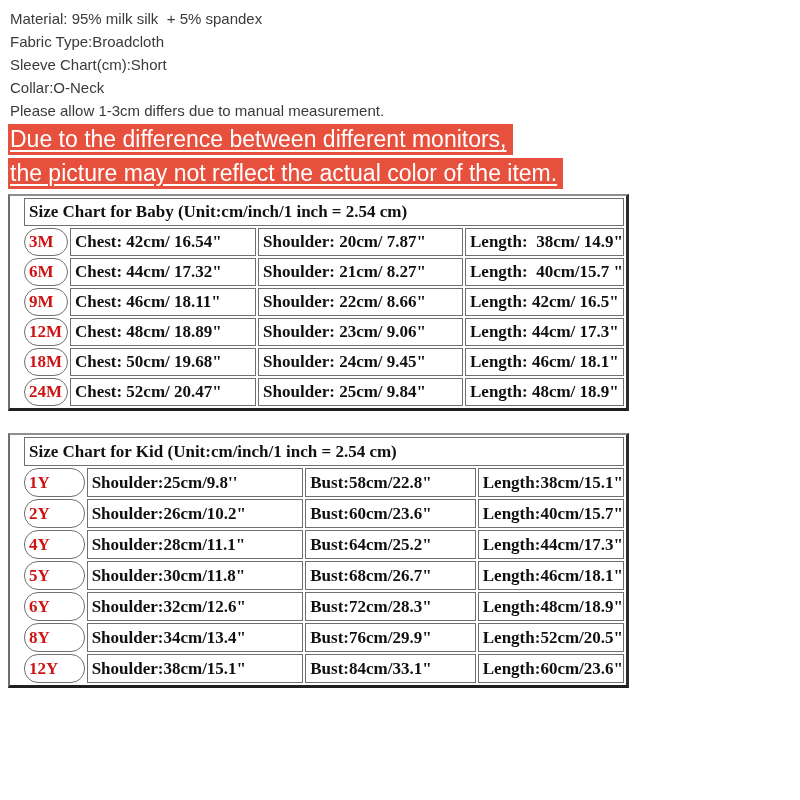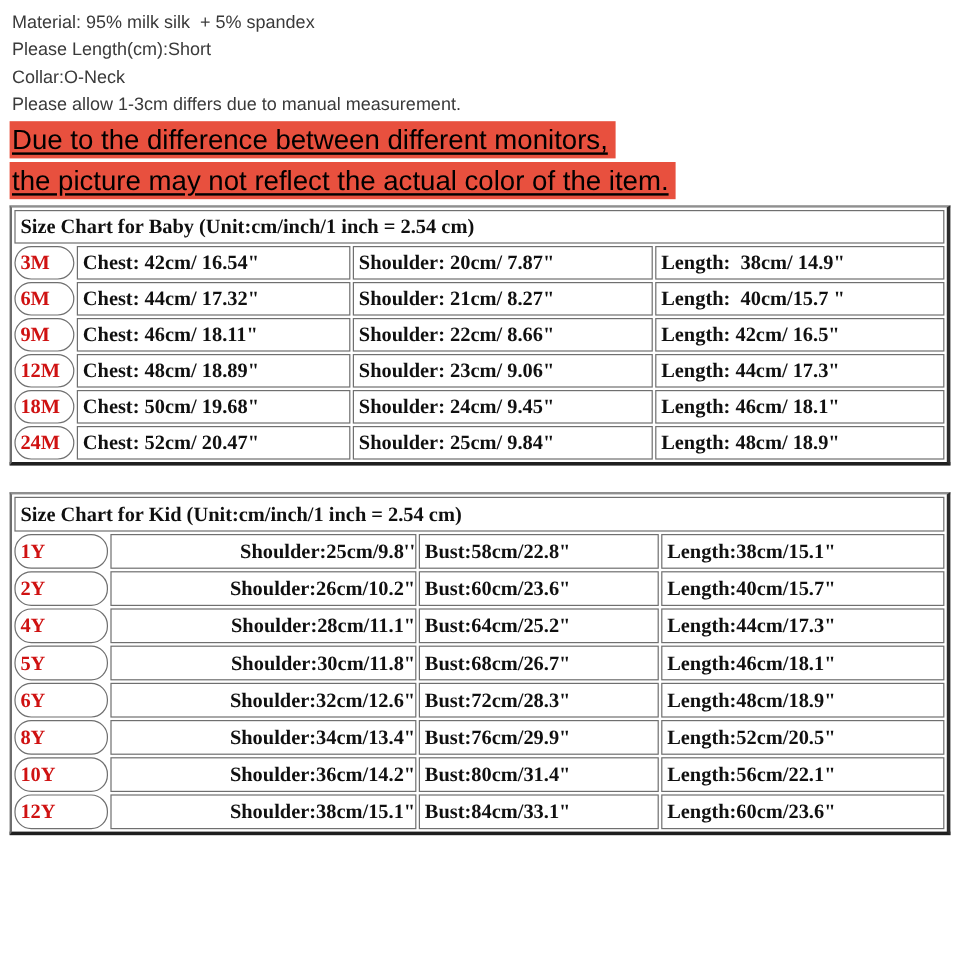--- a/index.html
+++ b/index.html
@@ -15,74 +15,76 @@
   .info-block{padding:7px 12px 0 10px;}
   .info-line{
     font-size:15px;line-height:23px;color:var(--info-text);
     white-space:pre;
   }
 
   .notice-block{margin:2px 0 0 8px;}
   .notice-bar{
     display:table;
     background:var(--banner-bg);
-    color:#000000;
+    color:#ffffff;
     font-size:23px;
     line-height:26px;
     padding:2px 6px 3px 2px;
     margin-bottom:3px;
     text-decoration:underline;
     text-decoration-thickness:2px;
     text-underline-offset:3px;
     white-space:pre;
   }
 
   table.size-chart{
-    width:784px;
+    width:621px;
     margin:5px 8px 0 8px;
     border-collapse:separate;
     border-spacing:2px;
     background:#ffffff;
     border-top:2px solid #8f8f8f;
     border-left:2px solid #6e6e6e;
     border-right:3px solid #2b2b2b;
     border-bottom:3px solid #1f1f1f;
     font-family:"Liberation Serif",serif;
     font-weight:bold;
     color:var(--table-text);
+    padding-left:12px;
   }
   table.size-chart td{
     border:1px solid #6f6f6f;
     padding:0 0 0 4px;
     font-size:17px;
     white-space:pre;
     vertical-align:middle;
   }
   table.size-chart td.chart-title{font-size:17px;}
   table.size-chart td.size-label{color:var(--size-red);border-radius:14px;}
 
   table.baby td{height:28px;}
   table.kid td{height:29px;}
 
   table.baby td:nth-child(1){width:50px;}
   table.baby td:nth-child(2){width:228px;}
   table.baby td:nth-child(3){width:250px;}
 
   table.kid td:nth-child(1){width:78px;margin-left:12px;}
-  table.kid td:nth-child(2){width:255px;text-align:right;}
+  table.kid td:nth-child(2){width:255px;}
   table.kid td:nth-child(3){width:200px;}
 
   .kid-gap{height:17px;}
 </style>
 </head>
 <body>
 
 <div class="info-block">
     <div class="info-line">Material: 95% milk silk  + 5% spandex</div>
-    <div class="info-line">Please Length(cm):Short</div>
+    <div class="info-line">Fabric Type:Broadcloth</div>
+    <div class="info-line">Sleeve Chart(cm):Short</div>
     <div class="info-line">Collar:O-Neck</div>
     <div class="info-line">Please allow 1-3cm differs due to manual measurement.</div>
   </div>
 
 <div class="notice-block">
   <div class="notice-bar">Due to the difference between different monitors,</div>
   <div class="notice-bar">the picture may not reflect the actual color of the item.</div>
 </div>
 
 <table class="size-chart baby">
@@ -166,25 +168,19 @@
         <td>Bust:72cm/28.3"</td>
         <td>Length:48cm/18.9"</td>
       </tr>
       <tr>
         <td class="size-label">8Y</td>
         <td>Shoulder:34cm/13.4"</td>
         <td>Bust:76cm/29.9"</td>
         <td>Length:52cm/20.5"</td>
       </tr>
       <tr>
-        <td class="size-label">10Y</td>
-        <td>Shoulder:36cm/14.2"</td>
-        <td>Bust:80cm/31.4"</td>
-        <td>Length:56cm/22.1"</td>
-      </tr>
-      <tr>
         <td class="size-label">12Y</td>
         <td>Shoulder:38cm/15.1"</td>
         <td>Bust:84cm/33.1"</td>
         <td>Length:60cm/23.6"</td>
       </tr>
     </tbody>
   </table>
 
 </body></html>

